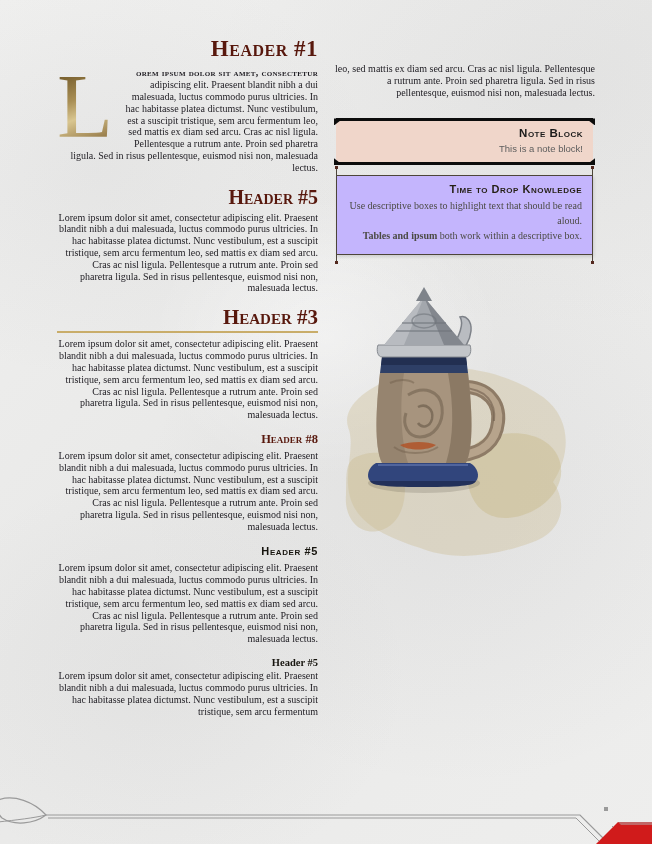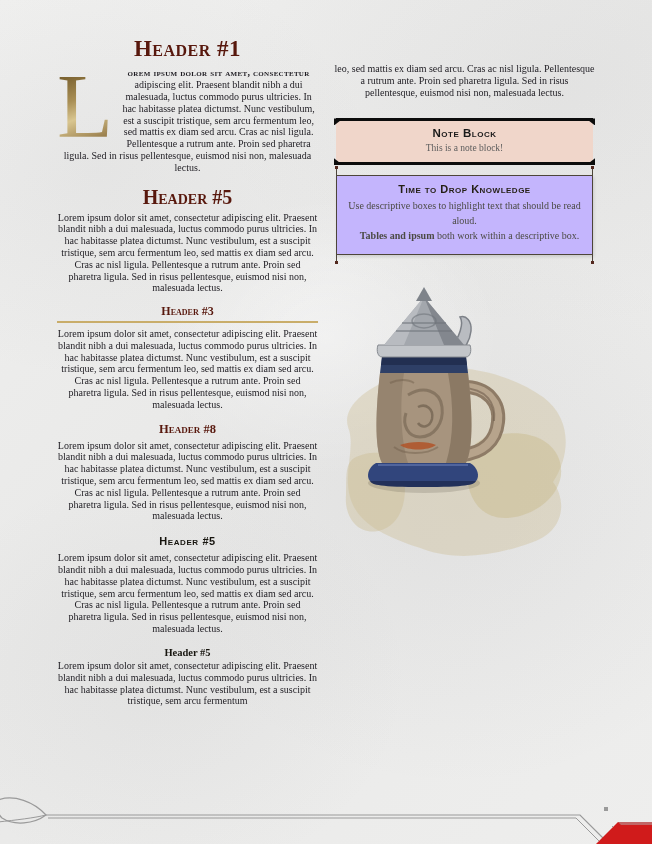--- a/index.html
+++ b/index.html
@@ -12,26 +12,26 @@
       radial-gradient(ellipse 500px 350px at 85% 10%, rgba(120,120,125,0.06), transparent 70%),
       radial-gradient(ellipse 450px 400px at 70% 60%, rgba(110,110,118,0.08), transparent 70%),
       radial-gradient(ellipse 350px 300px at 25% 80%, rgba(120,120,125,0.07), transparent 70%),
       radial-gradient(ellipse 250px 200px at 50% 40%, rgba(255,255,255,0.5), transparent 70%),
       linear-gradient(135deg, #f0f0ef 0%, #e9e9e8 45%, #eeeeed 100%);
   }
   .content{
     position:absolute;left:57px;top:36px;width:538px;
     display:flex;gap:16px;
   }
-  .col{width:261px;color:#1e1c22;font-size:10px;line-height:1.18;text-align:center;}
+  .col{width:261px;color:#1e1c22;font-size:10px;line-height:1.18;text-align:right;}
   p{margin:0 0 0 0;}
   h1,h2,h3,h4{font-family:"Liberation Serif",serif;font-variant:small-caps;color:#58180D;font-weight:700;margin:0;}
   .h1{font-size:23px;line-height:1.15;letter-spacing:0.5px;margin-bottom:5px;}
   .h2{font-size:20px;line-height:1.1;margin-top:12px;margin-bottom:4px;}
-  .h3{font-size:12px;line-height:1.15;margin-top:11px;margin-bottom:5px;border-bottom:2px solid #c9ad6a;padding-bottom:2px;}
+  .h3{font-size:21px;line-height:1.15;margin-top:11px;margin-bottom:5px;border-bottom:2px solid #c9ad6a;padding-bottom:2px;}
   .h4{font-size:12.5px;line-height:1.2;margin-top:11px;margin-bottom:3px;}
   .h5{font-family:"Liberation Sans",sans-serif;font-variant:small-caps;font-weight:700;color:#17150f;font-size:11px;letter-spacing:0.6px;margin:13px 0 4px 0;}
   .h6{font-family:"Liberation Serif",serif;font-weight:700;color:#17150f;font-size:10.5px;margin:12px 0 1px 0;}
   .para{margin-bottom:0;}
   .dropcap{
     float:left;
     font-family:"Liberation Serif",serif;
     font-size:92px;line-height:0.78;
     padding:4px 6px 0 0;
     color:#8a6d3b;
@@ -48,21 +48,21 @@
     background:#f0d6ca;
     border-top:3px solid #0c0c0c;border-bottom:3px solid #0c0c0c;
     padding:6px 10px 8px 10px;
   }
   .note .tri{position:absolute;width:9px;height:7px;background:#0c0c0c;}
   .note .tl{top:-3px;left:-2px;clip-path:polygon(0 0,100% 0,0 100%);}
   .note .tr{top:-3px;right:-2px;clip-path:polygon(0 0,100% 0,100% 100%);}
   .note .bl{bottom:-3px;left:-2px;clip-path:polygon(0 100%,100% 100%,0 0);}
   .note .br{bottom:-3px;right:-2px;clip-path:polygon(0 100%,100% 100%,100% 0);}
   .note-title{font-family:"Liberation Sans",sans-serif;font-variant:small-caps;font-weight:700;font-size:11.5px;letter-spacing:0.5px;color:#1a1a1a;margin-bottom:2px;}
-  .note-body{font-family:Liberation Serif, serif;font-size:9.5px;color:#5d5d5d;}
+  .note-body{font-family:Liberation Sans, sans-serif;font-size:9.5px;color:#5d5d5d;}
 
   
   .desc{
     position:relative;margin:10px 2px 0 2px;
     background:#c4b5fd;
     border:1px solid #4d453a;
     padding:7px 10px 10px 10px;
     box-shadow:1px 2px 3px rgba(0,0,0,0.12);
   }
   .desc .pin{position:absolute;width:1px;height:6px;background:#4d453a;}

